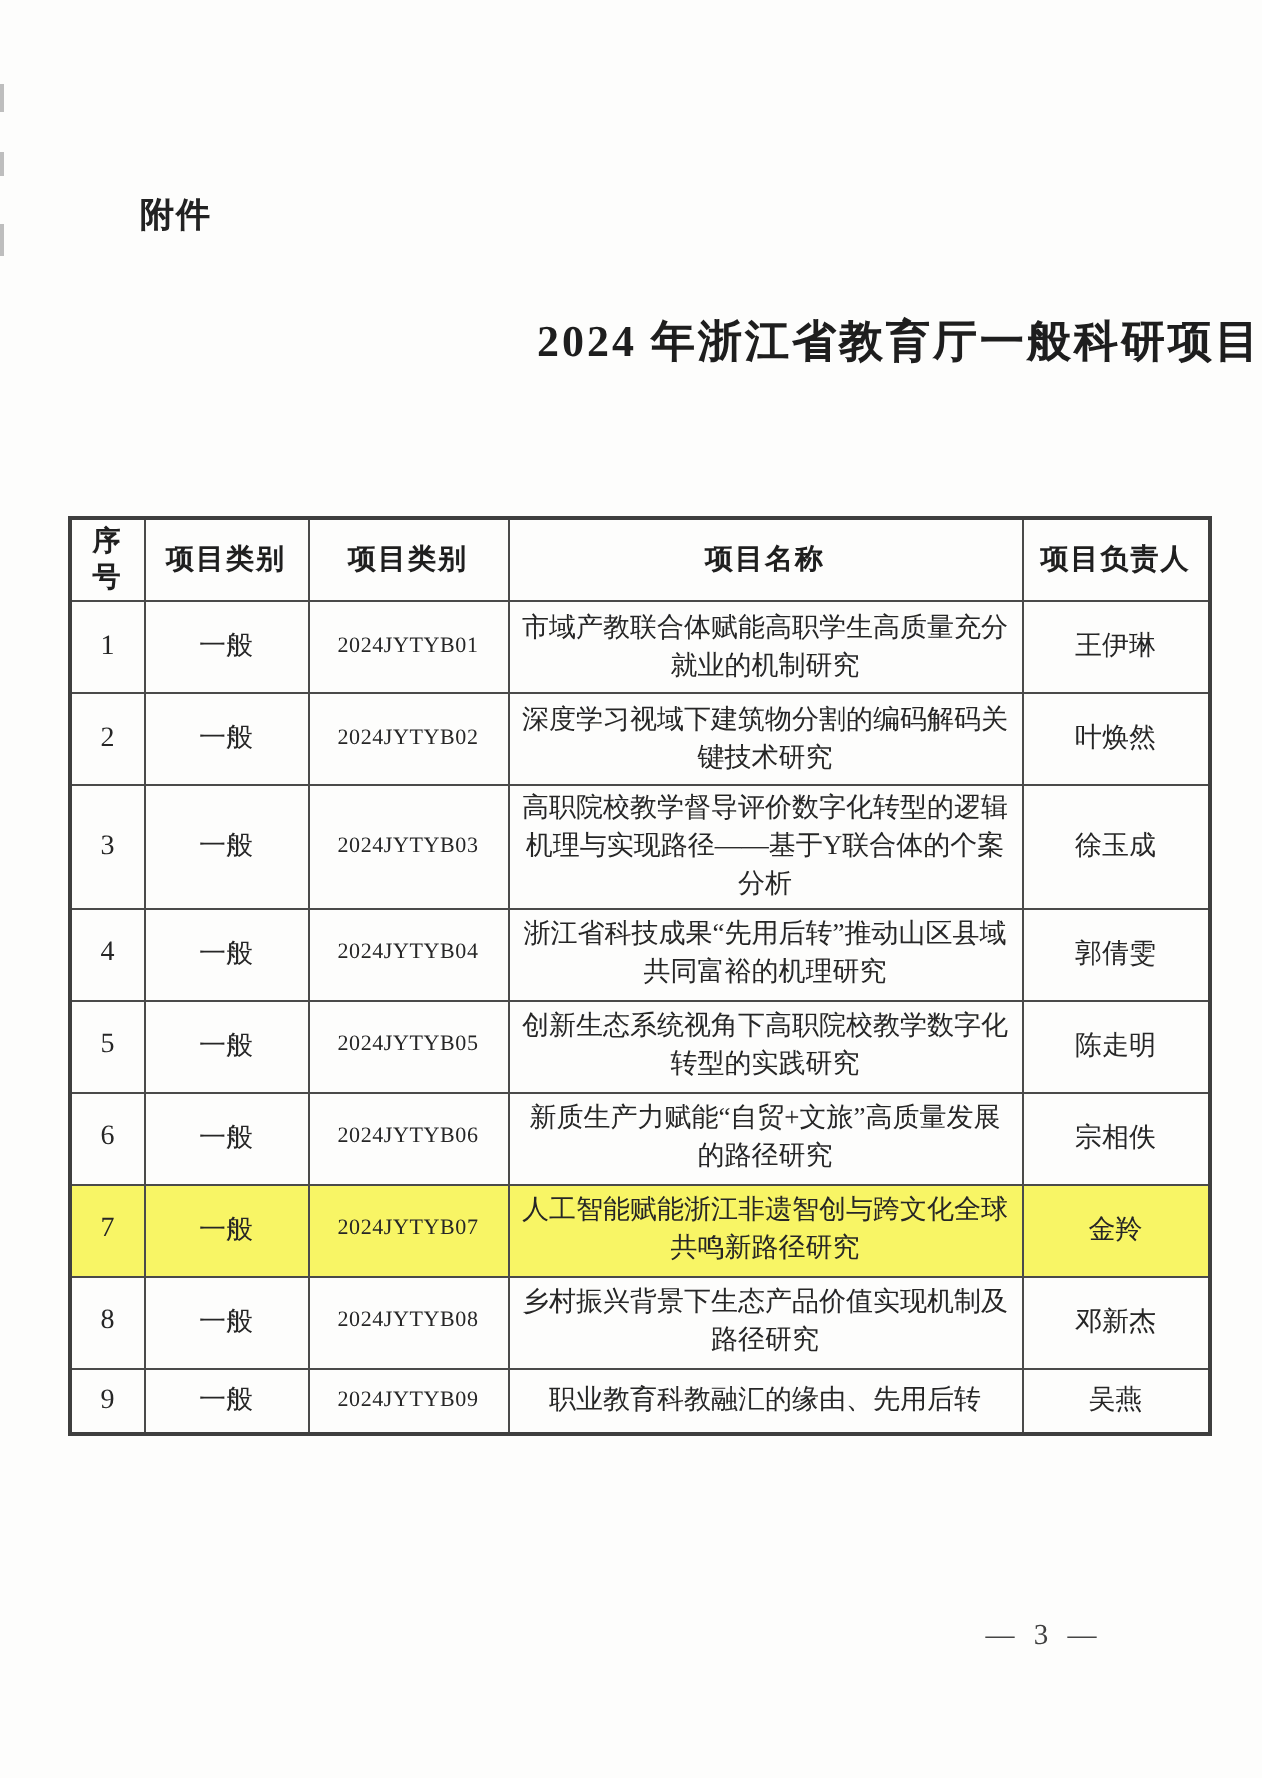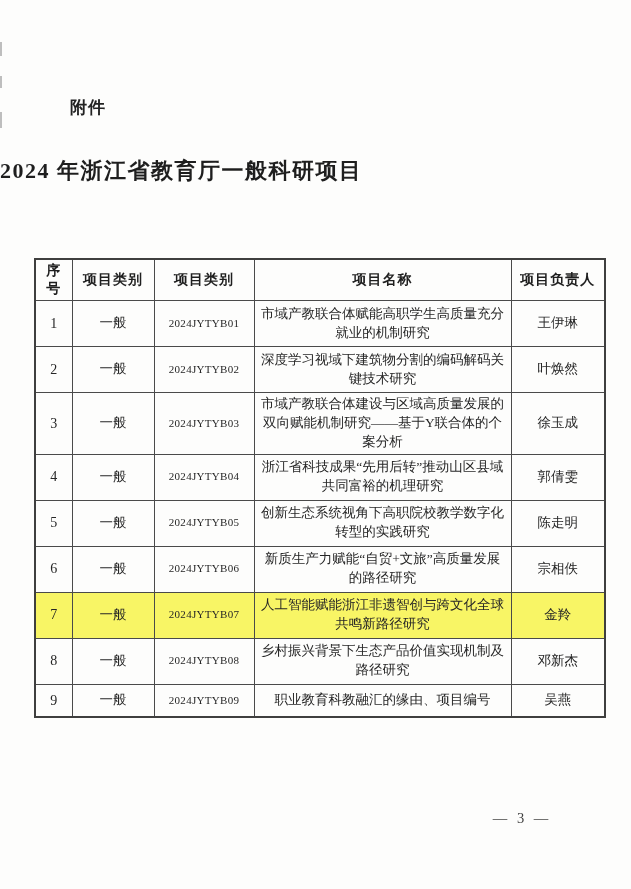--- a/index.html
+++ b/index.html
@@ -27,21 +27,21 @@
     font-size: 17px;
     font-weight: 600;
     letter-spacing: 1px;
     color: #222;
   }
   .doc-title {
     position: absolute;
     top: 152px;
     left: 0;
     width: 100%;
-    text-align: left;
+    text-align: right;
     font-weight: bold;
     font-size: 22px;
     line-height: 37px;
     letter-spacing: 1.5px;
     color: #1e1e1e;
   }
   table.project-table {
     position: absolute;
     left: 34px;
     top: 258px;
@@ -133,21 +133,21 @@
         <td class="cell-no">2</td>
         <td>一般</td>
         <td class="cell-code">2024JYTYB02</td>
         <td>深度学习视域下建筑物分割的编码解码关键技术研究</td>
         <td>叶焕然</td>
       </tr>
       <tr class="h3">
         <td class="cell-no">3</td>
         <td>一般</td>
         <td class="cell-code">2024JYTYB03</td>
-        <td>市域产教联合体建设与区域高质量发展的双向赋能机制研究——基于Y联合体的个案分析</td>
+        <td>高职院校教学督导评价数字化转型的逻辑机理与实现路径——基于Y联合体的个案分析</td>
         <td>徐玉成</td>
       </tr>
       <tr class="h2">
         <td class="cell-no">4</td>
         <td>一般</td>
         <td class="cell-code">2024JYTYB04</td>
         <td>浙江省科技成果“先用后转”推动山区县域共同富裕的机理研究</td>
         <td>郭倩雯</td>
       </tr>
       <tr class="h2">
@@ -175,21 +175,21 @@
         <td class="cell-no">8</td>
         <td>一般</td>
         <td class="cell-code">2024JYTYB08</td>
         <td>乡村振兴背景下生态产品价值实现机制及路径研究</td>
         <td>邓新杰</td>
       </tr>
       <tr class="h1">
         <td class="cell-no">9</td>
         <td>一般</td>
         <td class="cell-code">2024JYTYB09</td>
-        <td>职业教育科教融汇的缘由、项目编号</td>
+        <td>职业教育科教融汇的缘由、先用后转</td>
         <td>吴燕</td>
       </tr>
     </tbody>
   </table>
 
   <div class="page-footer">— 3 —</div>
 
 </div>
 
 </body></html>

